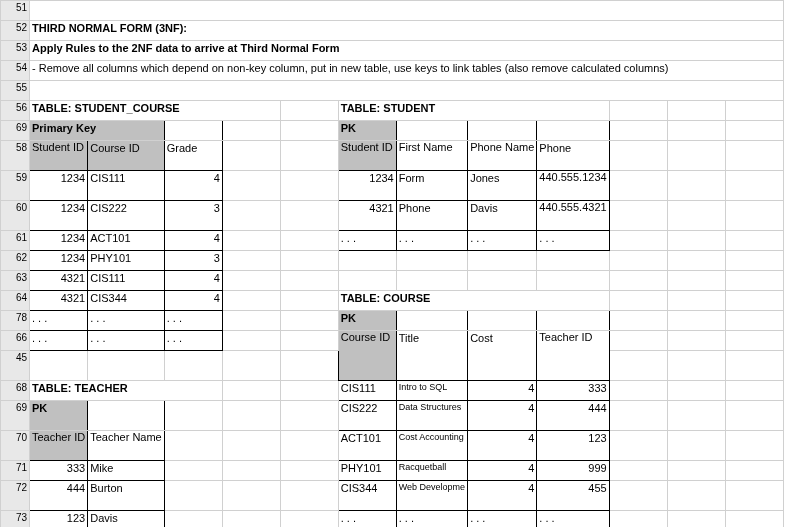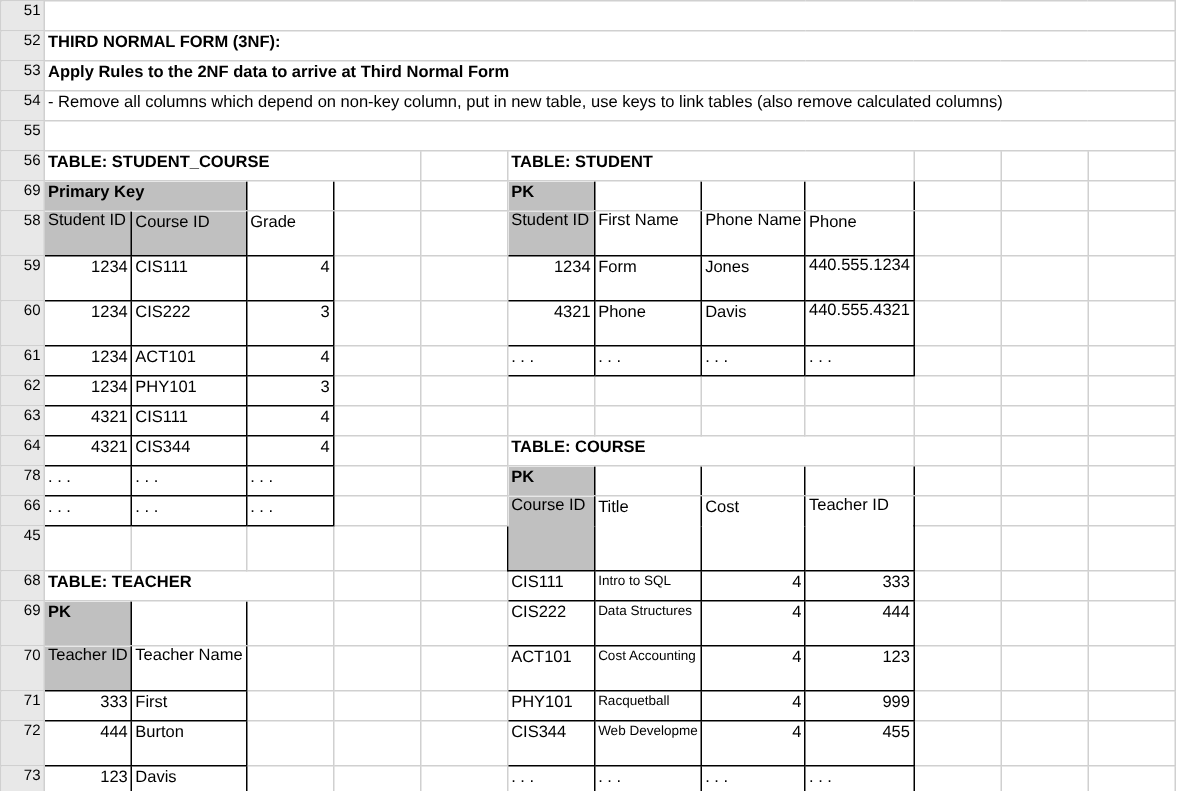--- a/index.html
+++ b/index.html
@@ -308,21 +308,21 @@
 <td class="br bb r">4</td>
 <td class="br bb r">123</td>
 <td></td>
         <td></td>
         <td></td>
       </tr>
 
 <tr>
         <td class="rowhdr">71</td>
 <td class="bl br bb r">333</td>
-<td class="br bb">First</td>
+<td class="br bb">Mike</td>
 <td></td>
         <td></td>
         <td></td>
 <td class="bl br bb">PHY101</td>
 <td class="br bb small">Racquetball</td>
 <td class="br bb r">4</td>
 <td class="br bb r">999</td>
 <td></td>
         <td></td>
         <td></td>

